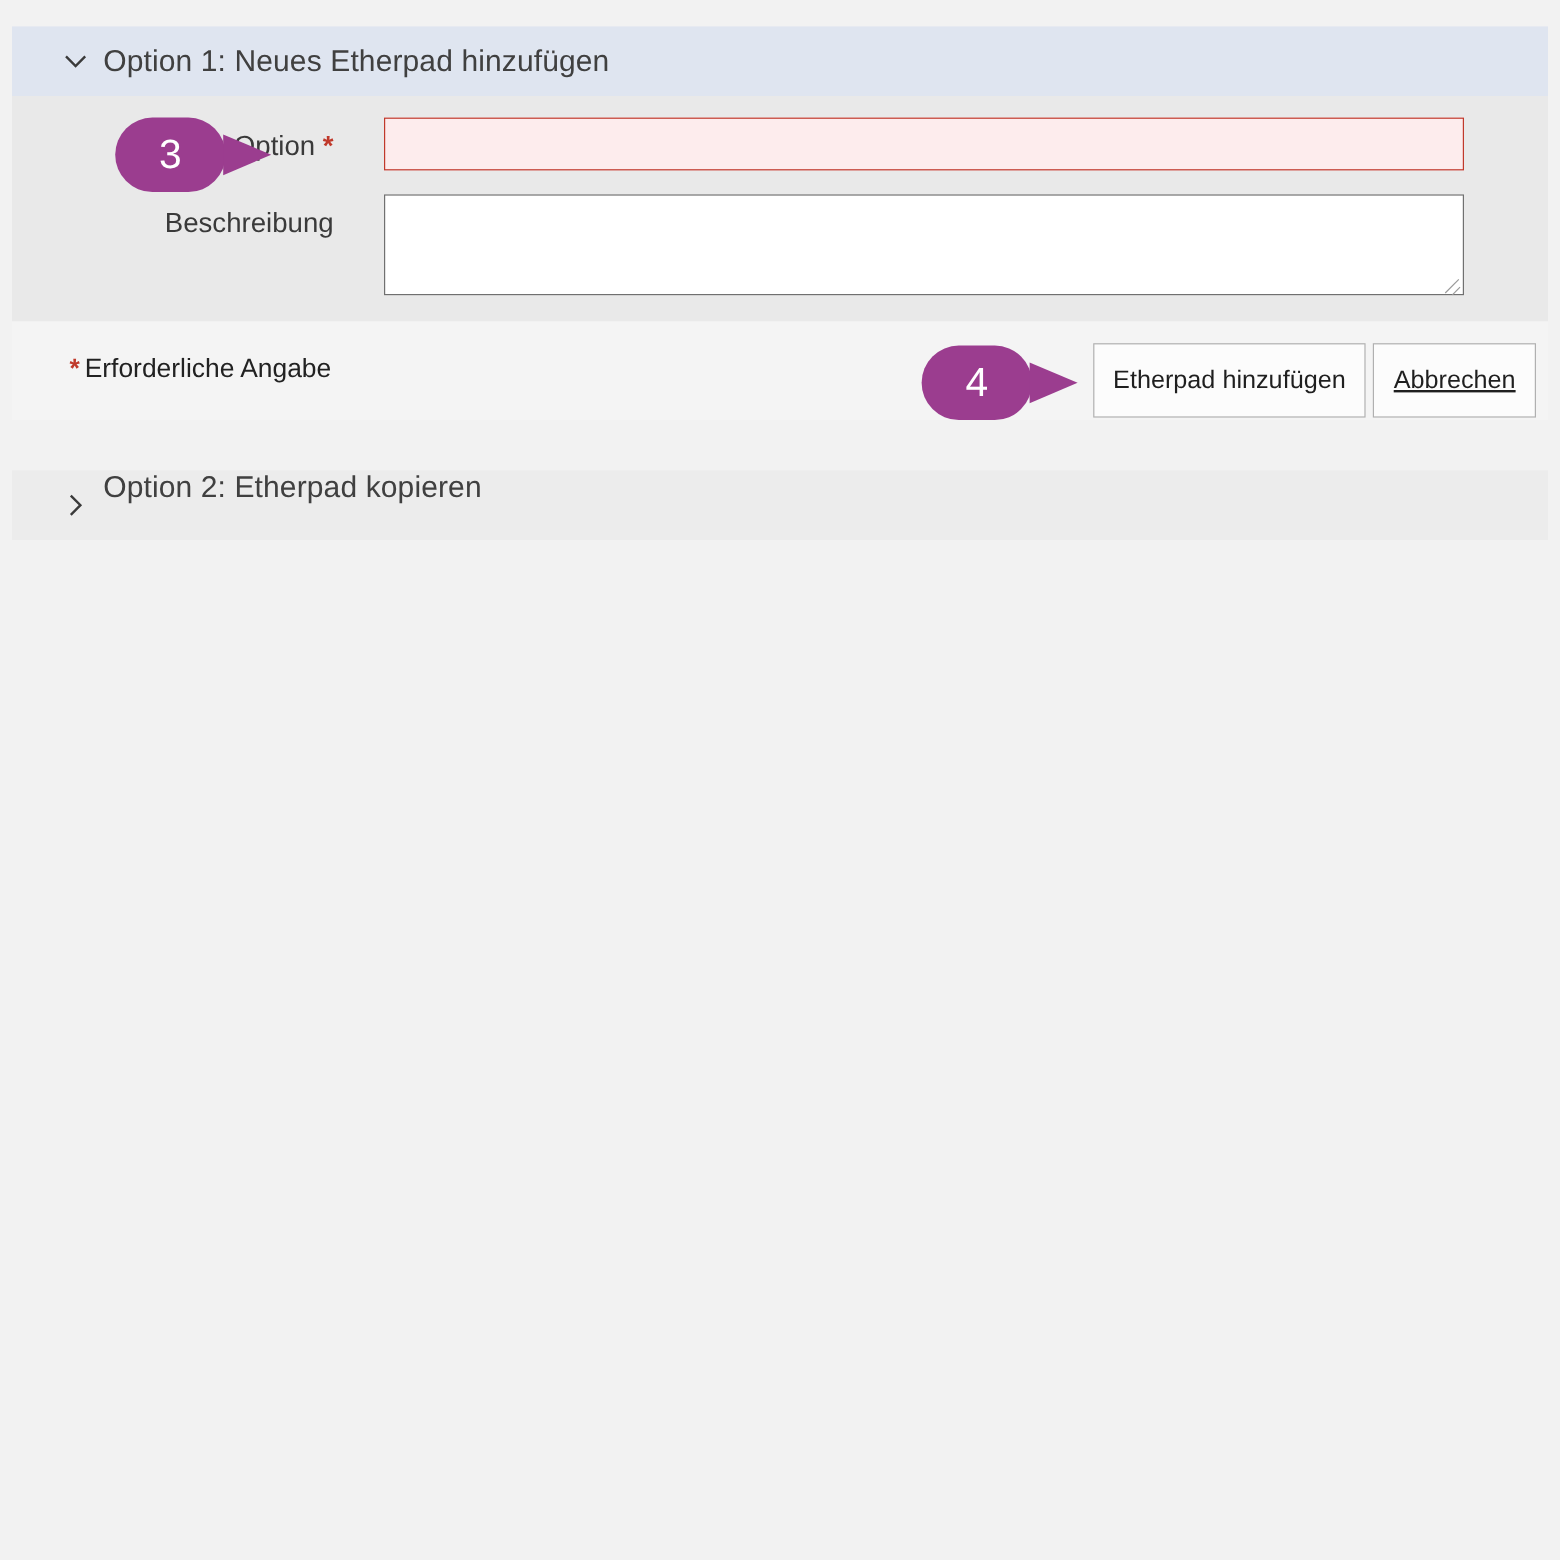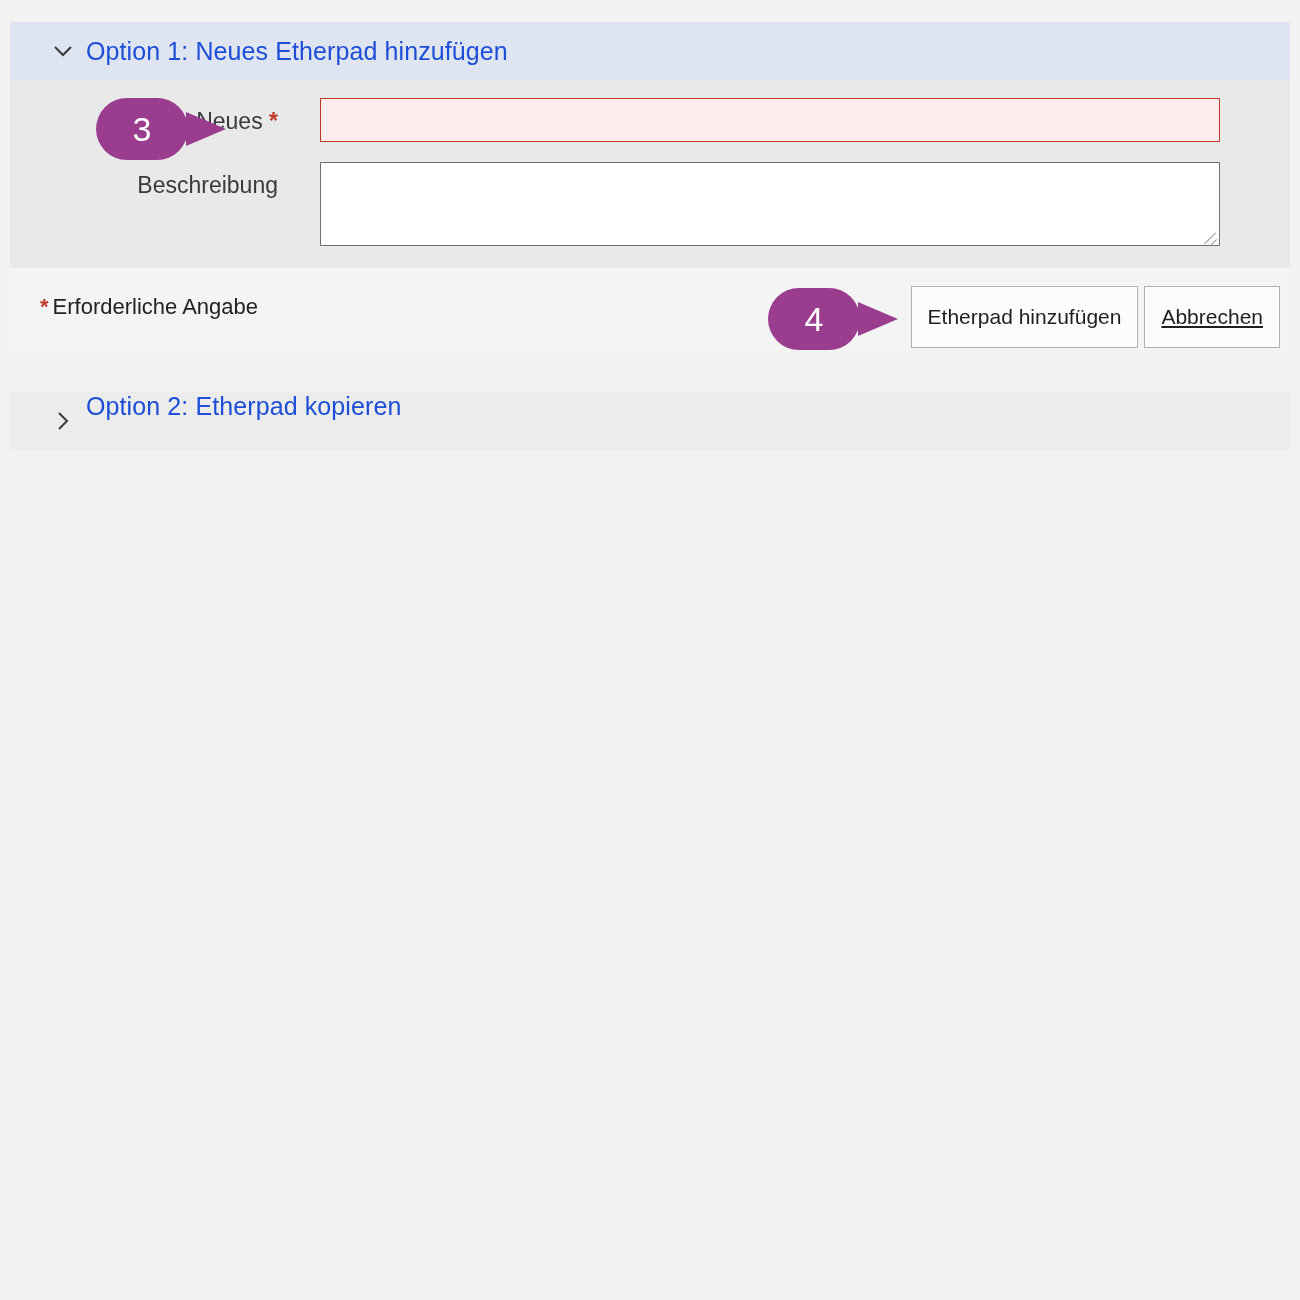--- a/index.html
+++ b/index.html
@@ -34,21 +34,21 @@
     position: relative;
     height: 58px;
     background: #dfe5f0;
     display: flex;
     align-items: center;
     padding-left: 42px;
     box-sizing: border-box;
   }
   .section-title {
     font-size: 25px;
-    color: #1d4ed8;
+    color: #404040;
     letter-spacing: 0.1px;
   }
   .chev {
     position: absolute;
     left: 42px;
     top: 50%;
     width: 22px;
     height: 22px;
     margin-top: -11px;
     pointer-events: none;
@@ -146,21 +146,21 @@
   
   .form-footer {
     position: relative;
     height: 82px;
     background: #f4f4f4;
     display: flex;
     align-items: center;
   }
   .required-note {
     position: absolute;
-    left: 30px;
+    left: 48px;
     top: 50%;
     margin-top: -15px;
     font-size: 22px;
     color: #222;
   }
   .required-note .req-star { margin-right: 4px; }
 
   .btn-group {
     position: absolute;
     right: 10px;
@@ -245,21 +245,21 @@
           <polyline points="3,7 11,15 19,7" fill="none" stroke="#3a3a3a" stroke-width="2"></polyline>
         </svg>
       </span>
       <span class="section-title">Option 1: Neues Etherpad hinzufügen</span>
     </div>
 
     <div class="form-body">
 
       <div class="form-row">
         <div class="form-label">
-          <span>Neues</span>
+          <span>Option</span>
           <span class="req-star">*</span>
         </div>
         <input class="title-input" type="text" value="" style="">
       </div>
 
       <div class="form-row">
         <div class="form-label">Beschreibung</div>
         <div class="desc-box">
           <textarea class="desc-input" style=""></textarea>
           <span class="resize-grip"></span>

